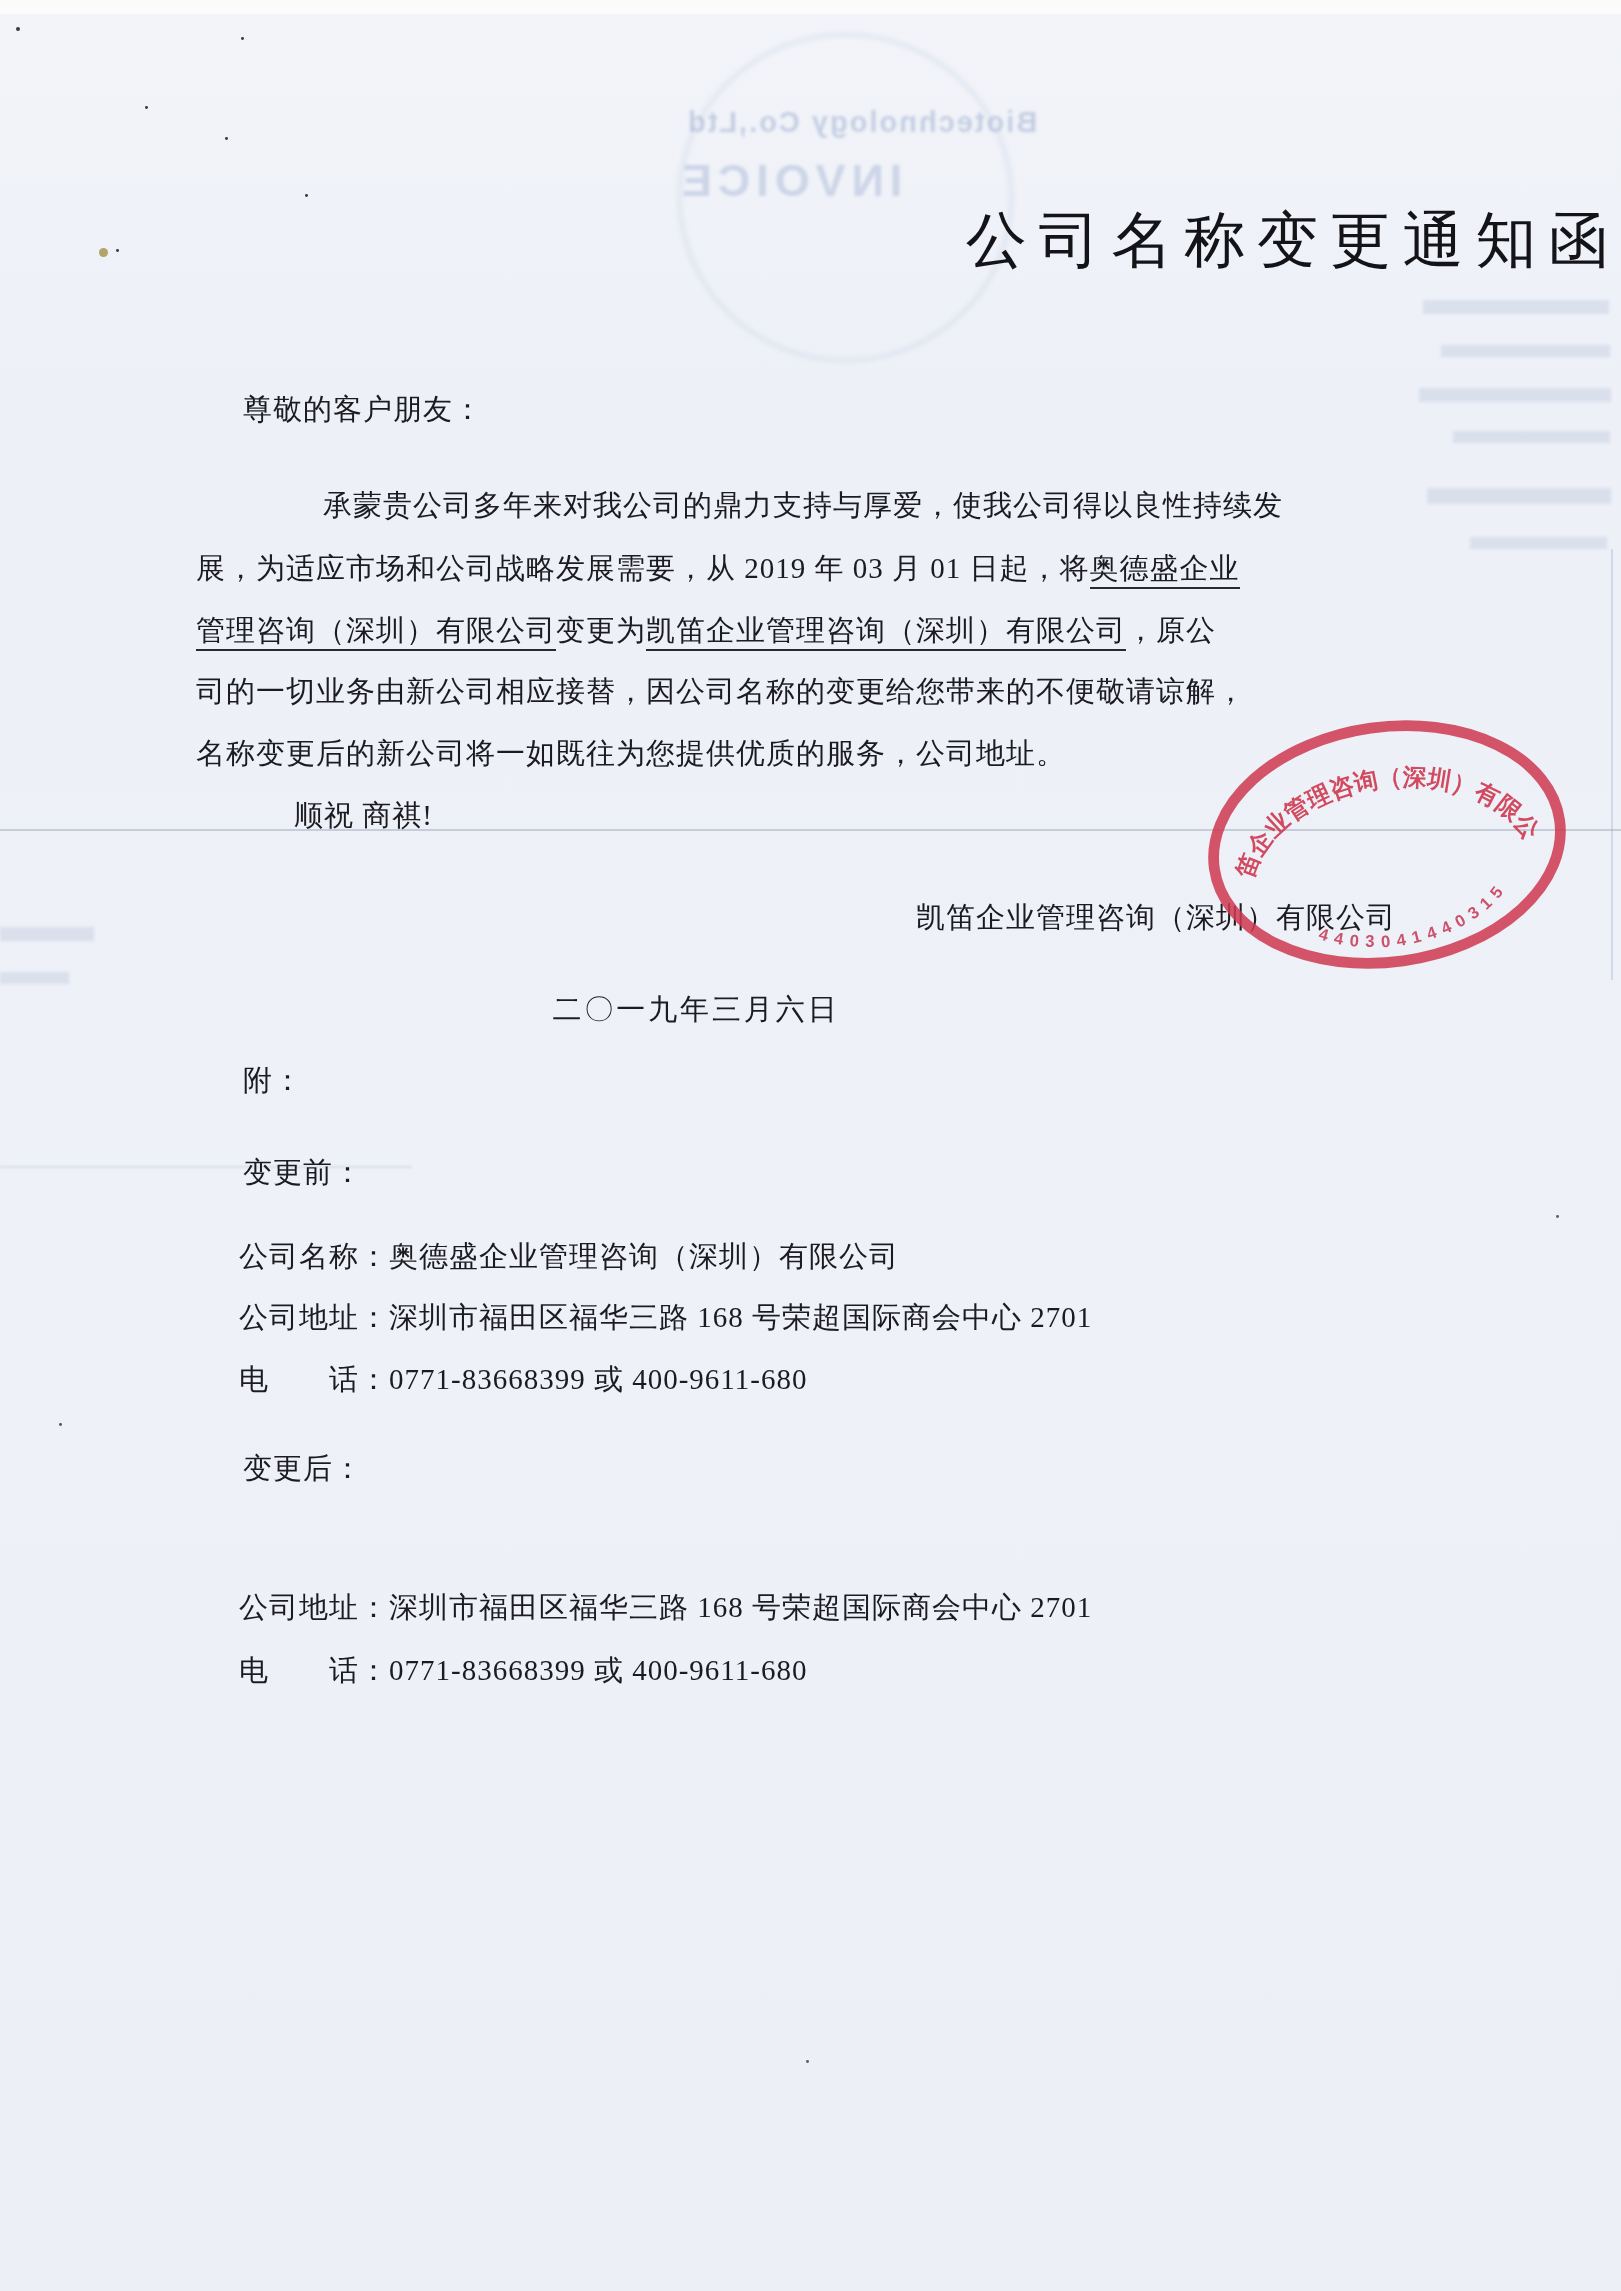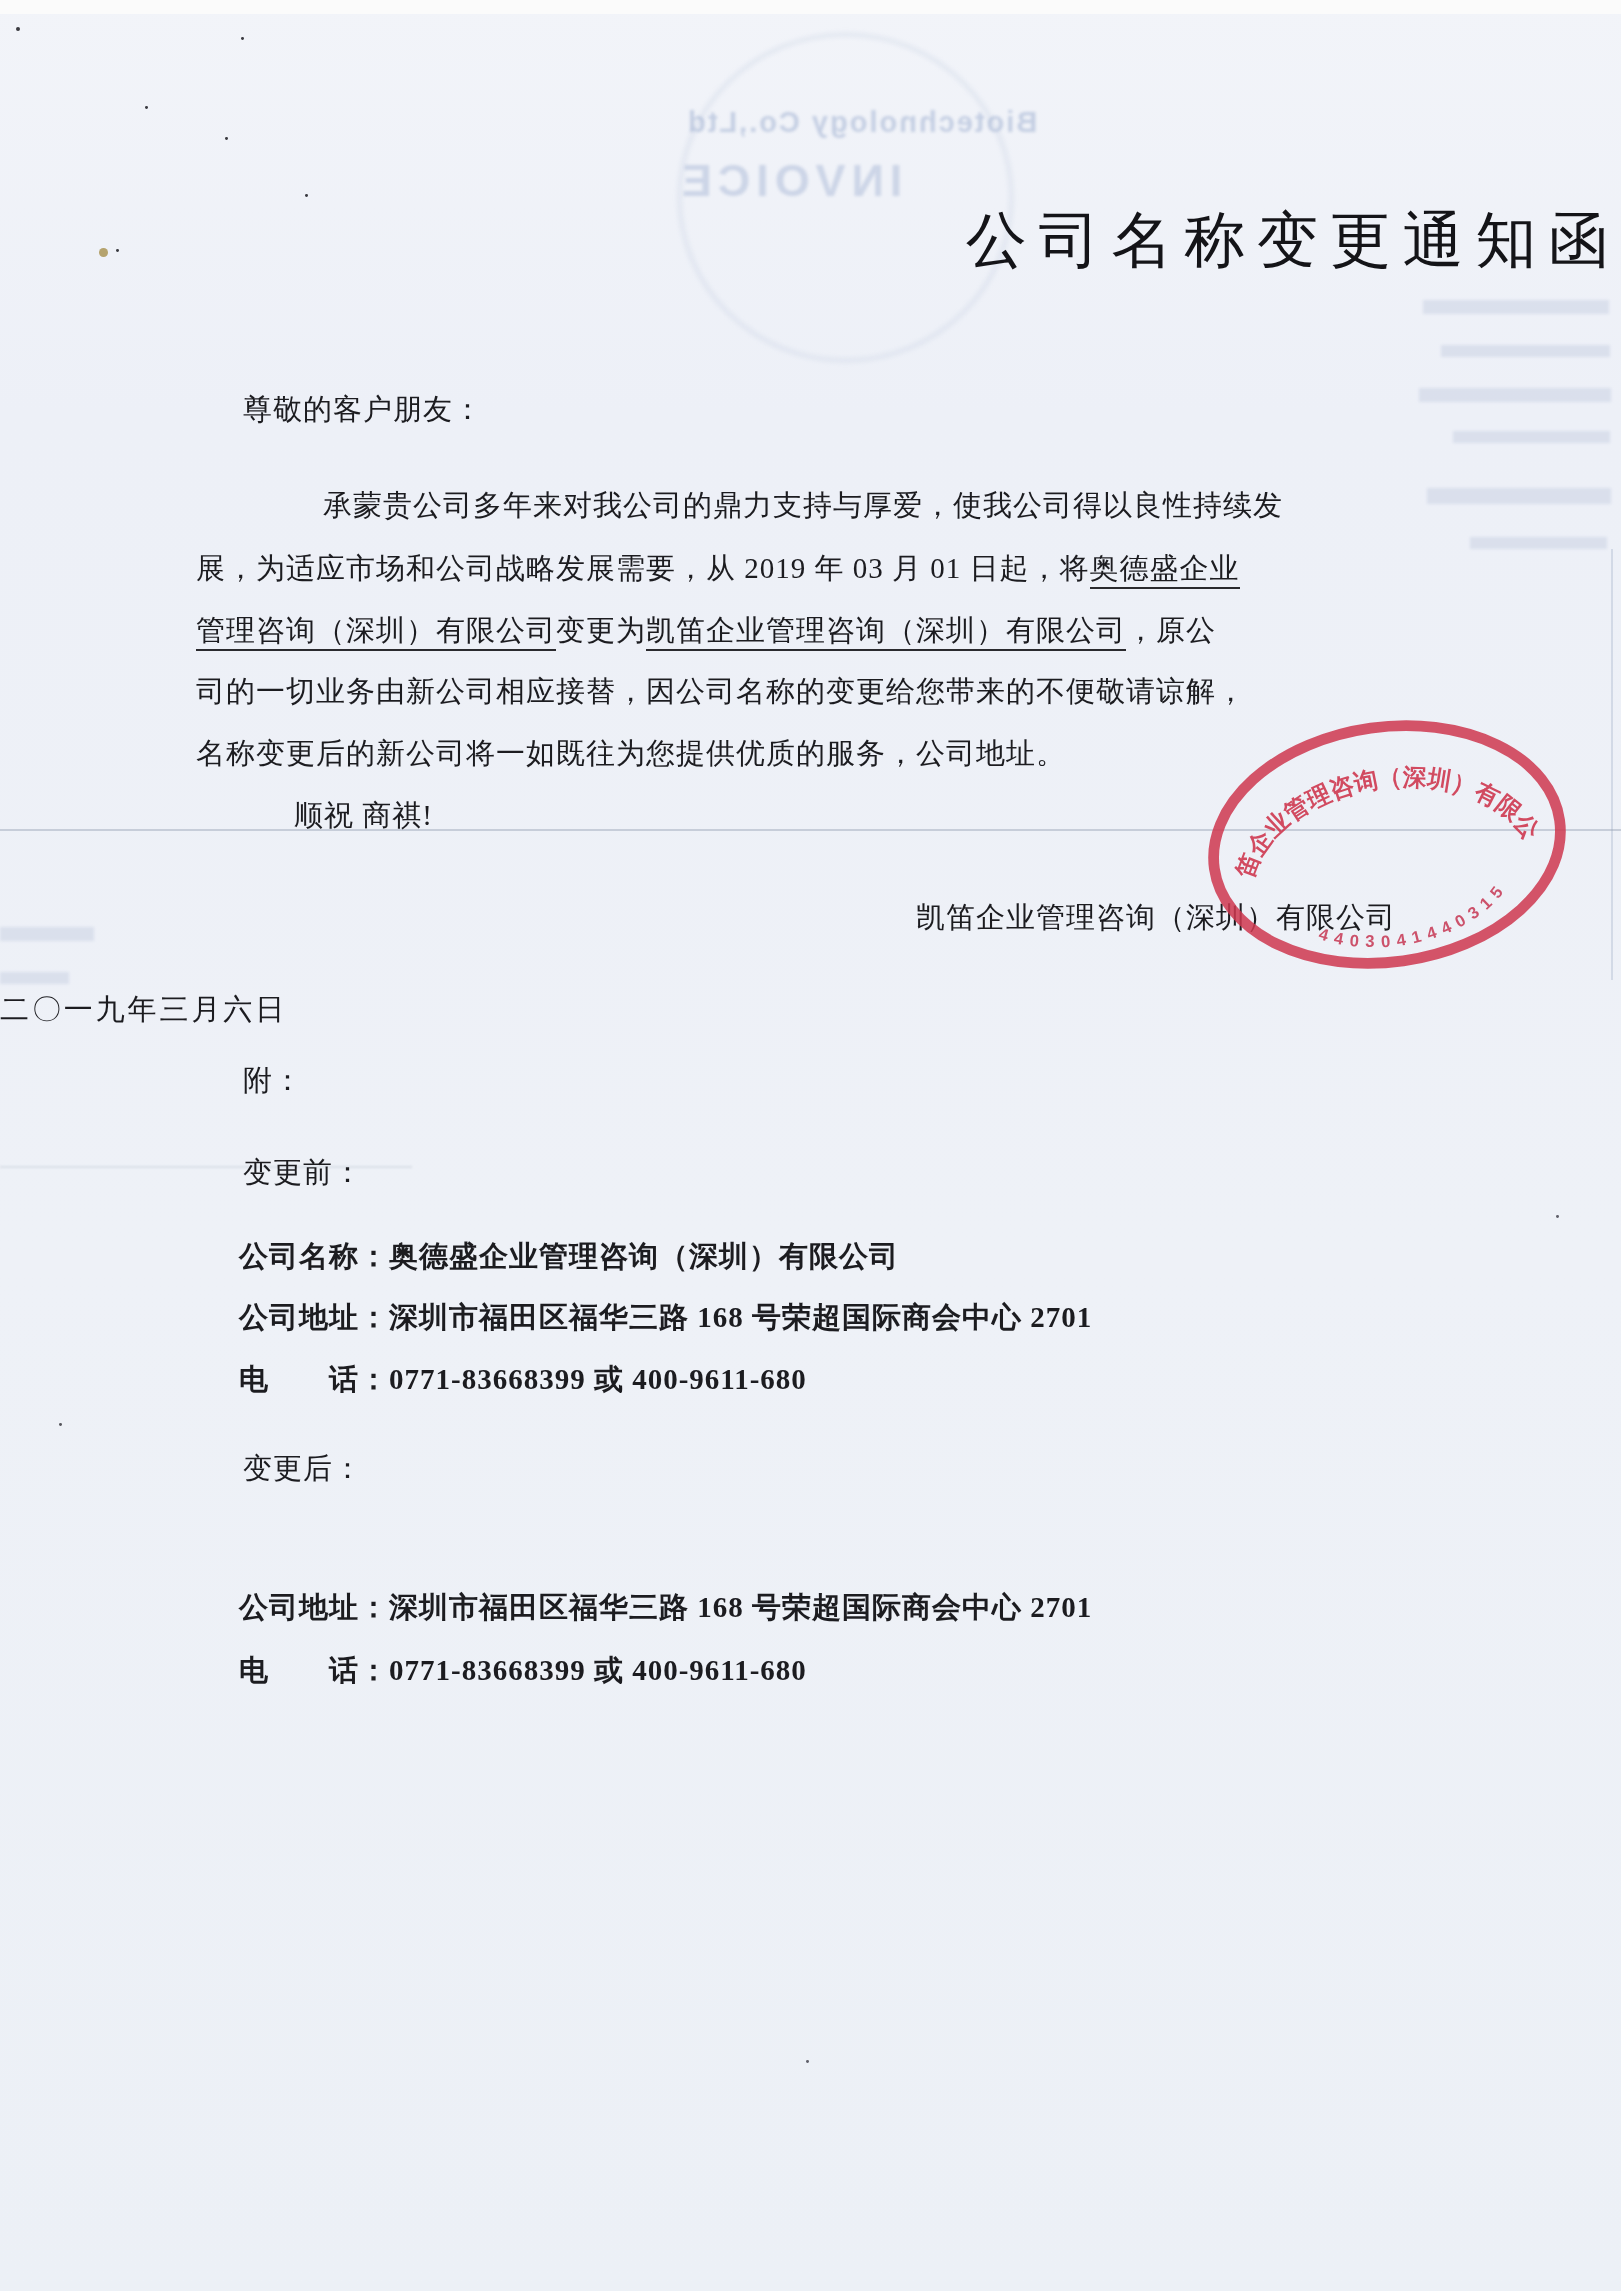--- a/index.html
+++ b/index.html
@@ -28,27 +28,27 @@
   .l1{top:486px;left:323px;}
   .l2{top:549px;}
   .l3{top:611px;}
   .l4{top:672px;}
   .l5{top:734px;}
   .closing{left:294px;top:796px;}
   .ul{border-bottom:2px solid #2a2a2e;padding-bottom:2.9px;}
 
   
   .sig-company{top:898px;left:0;width:1396px;text-align:right;}
-  .sig-date{top:990px;left:0;width:1392px;text-align:left;letter-spacing:2.9px;}
+  .sig-date{top:990px;left:0;width:1392px;text-align:center;letter-spacing:2.9px;}
 
   
   .attach-label{left:243px;top:1061px;}
   .sec-head{left:243px;top:1153px;}
   .sec-head2{left:243px;top:1449px;}
-  .row{left:239px;font-weight:bold;}
+  .row{left:239px;}
   .r1{top:1237px;} .r2{top:1298px;} .r3{top:1360px;}
   .r4{top:1527px;} .r5{top:1588px;} .r6{top:1651px;}
 
   
   .seal{
     left:1198px;top:710px;width:378px;height:269px;
     transform:rotate(-8deg);
     opacity:.9;
     z-index:5;
   }

